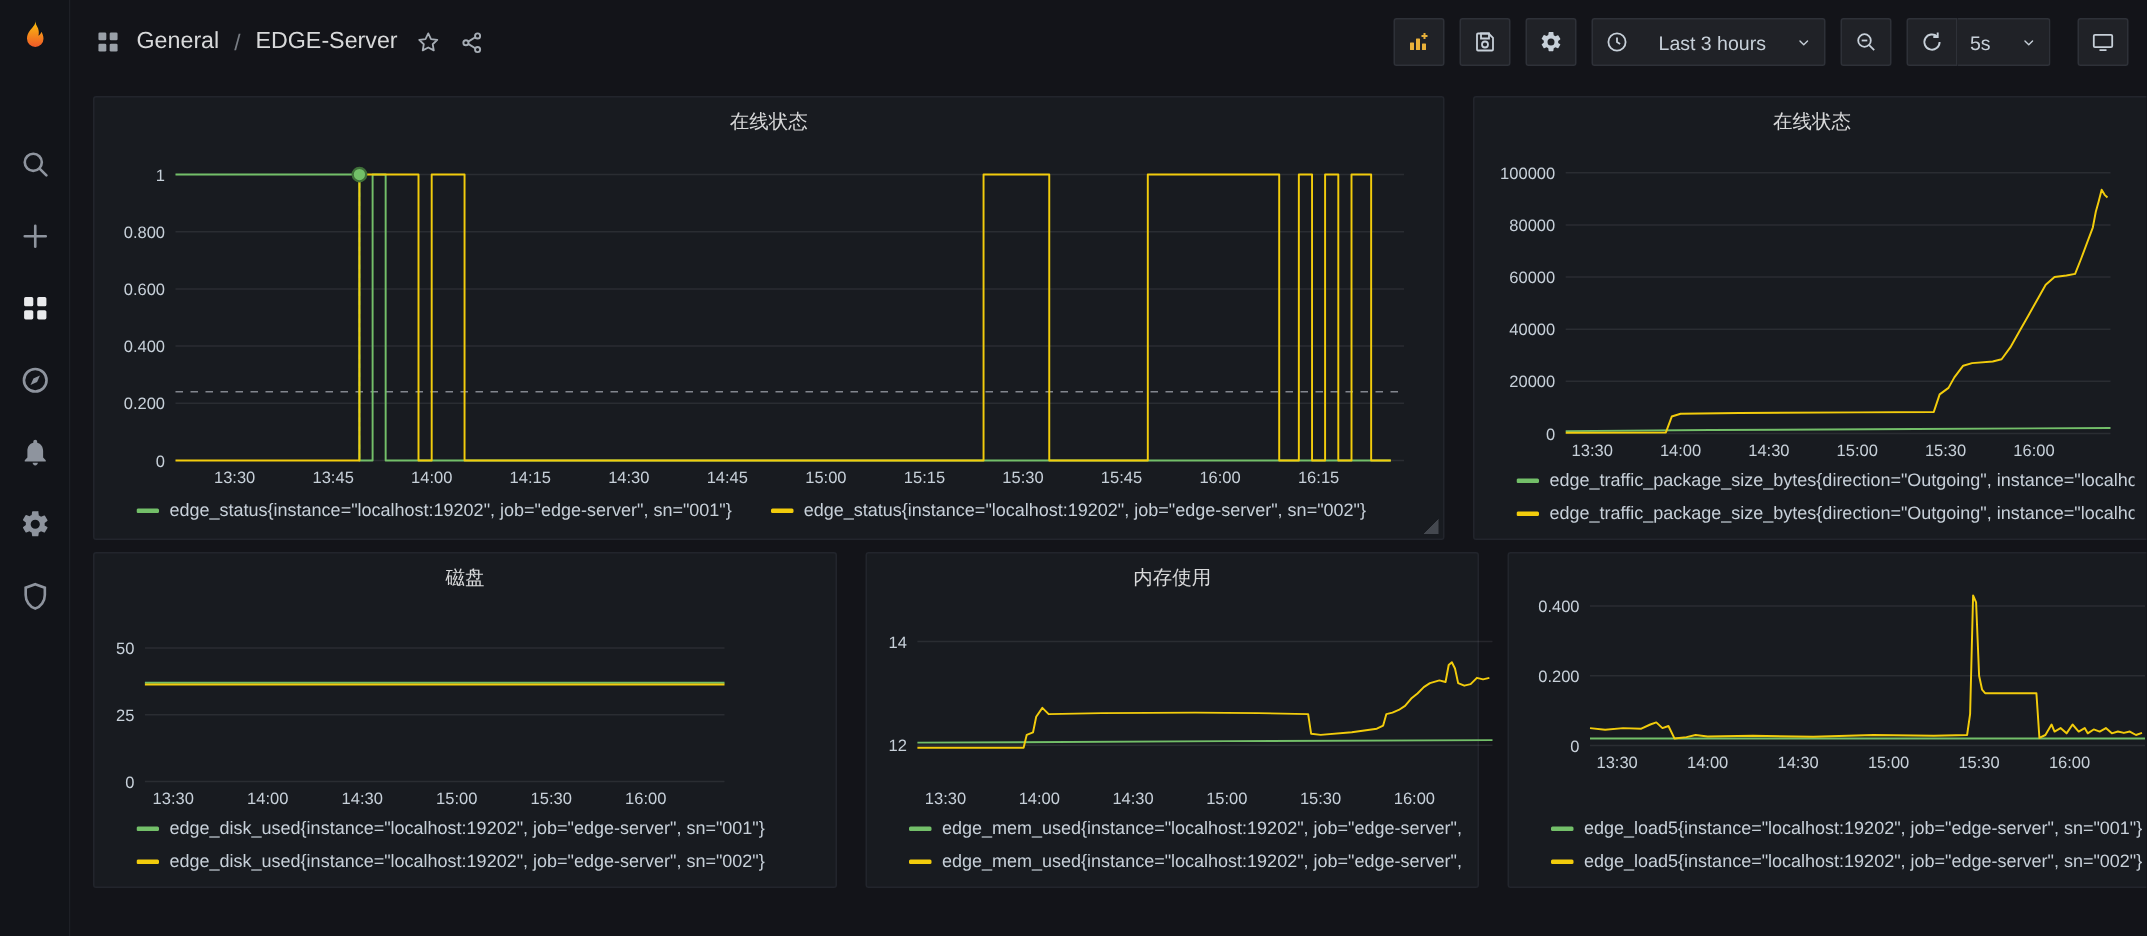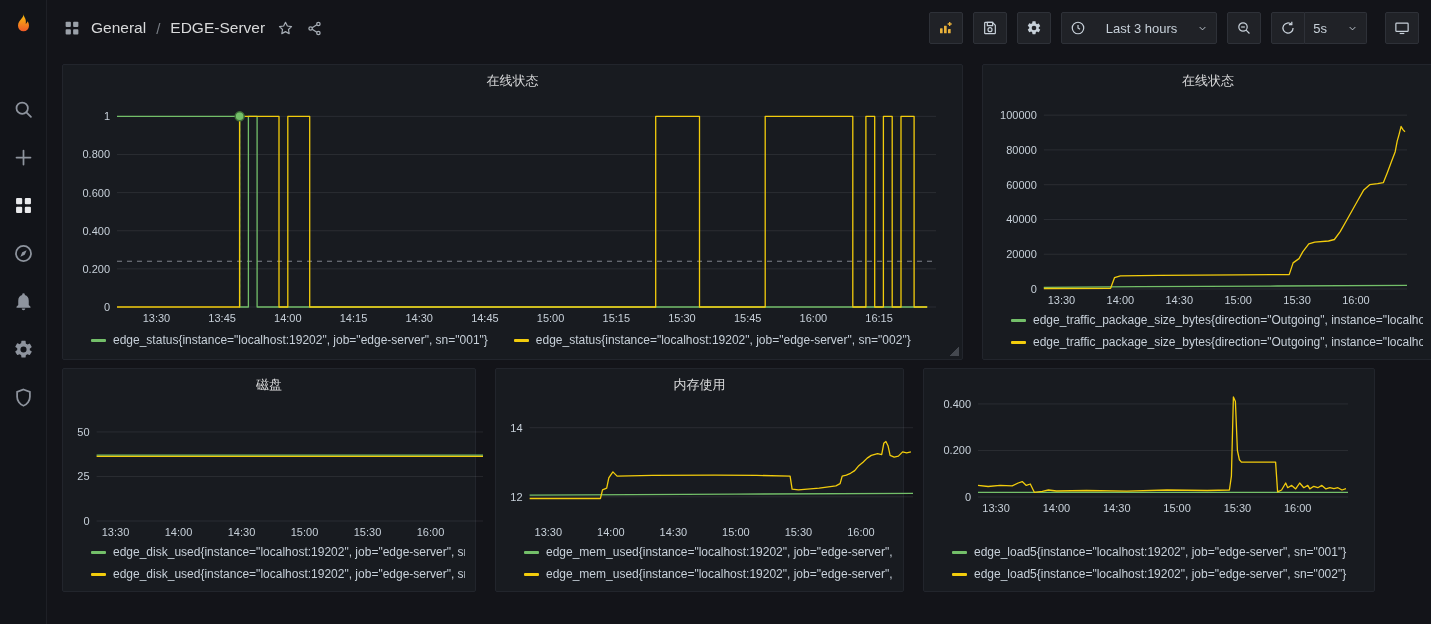--- a/index.html
+++ b/index.html
@@ -34,21 +34,21 @@
   .tbtn .caret svg{width:11px;height:11px}
   .btn-group{display:flex}
   .btn-group .tbtn+.tbtn{border-left:none;border-radius:0 2px 2px 0}
   .btn-group .tbtn:first-child{border-radius:2px 0 0 2px}
 
   
   .dash{flex:1;padding:8px 8px 0 15px;display:flex;flex-direction:column;gap:8px;background:#131419}
   .row{display:flex;gap:19px}
   .panel{background:#181b20;border:1px solid #22252c;border-radius:2px;display:flex;flex-direction:column;padding:4px 10px 6px;position:relative;flex:none}
   .h296{height:296px}.h224{height:224px}
-  .w901{width:901px}.w452{width:452px}.w448{width:414px}.w445{width:409px}
+  .w901{width:901px}.w452{width:452px}.w448{width:496px}.w445{width:409px}
   .panel-title{text-align:center;font-size:13px;font-weight:500;color:#d8d9da;height:24px;line-height:24px;flex:none;cursor:pointer}
   .chart-box{flex:1;min-height:0;position:relative}
   .chart-box svg{display:block}
   svg text{font-family:"Liberation Sans",sans-serif}
   .legend{flex:none;padding-left:18px;overflow:hidden}
   .legend-row{display:flex;gap:26px;height:26px;align-items:center}
   .legend-col .legend-item{height:22px}
   .legend-item{display:flex;align-items:center;gap:7px;font-size:12px;color:#c7d0d9;white-space:nowrap;overflow:hidden;cursor:pointer}
   .swatch{width:15px;height:3px;border-radius:1px;flex:none}
   .resizable::after{content:"";position:absolute;right:3px;bottom:3px;width:10px;height:10px;background:linear-gradient(to bottom right,transparent 50%,#44484f 50%)}

